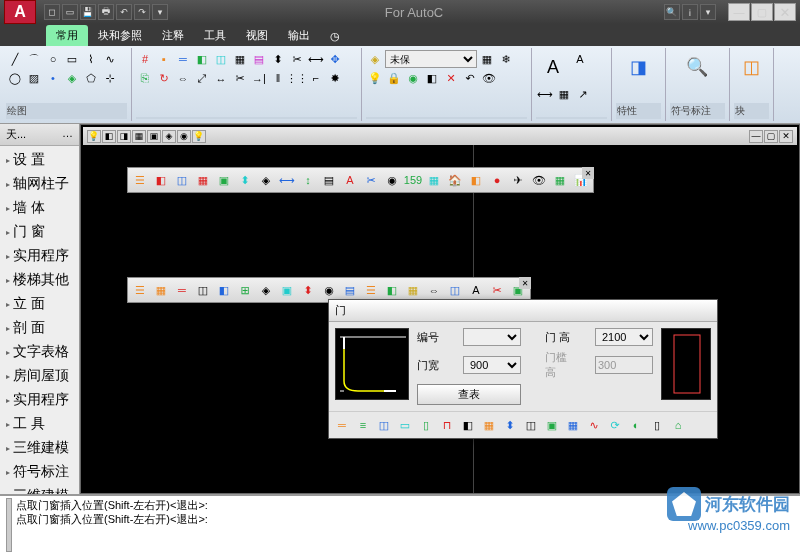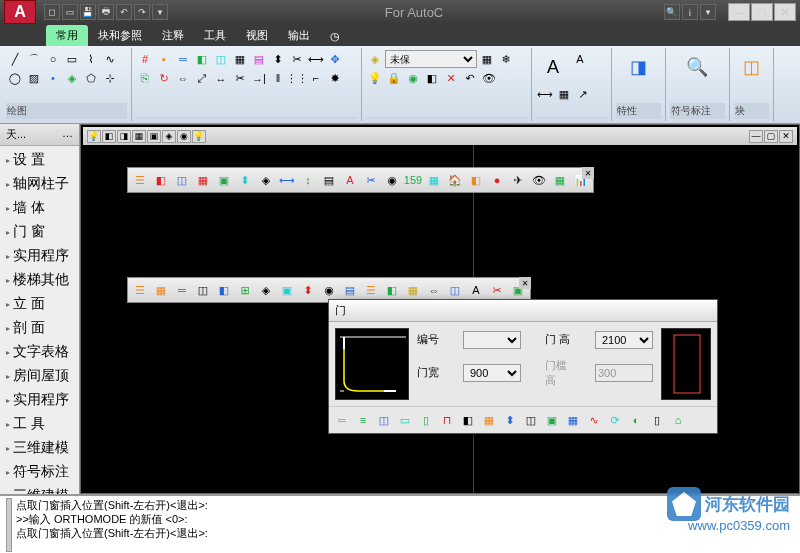--- a/index.html
+++ b/index.html
@@ -296,20 +296,21 @@
         </div>
         <div class="dlg-fields">
           <span>编号</span>
           <select><option></option></select>
           <span>门 高</span>
           <select><option>2100</option></select>
           <span>门宽</span>
           <select><option>900</option></select>
           <span class="dis">门槛高</span>
           <input class="dis" disabled="" value="300" style="">
+          <button class="dlg-btn" style="grid-column:1/3">查表</button>
           <span style="grid-column:3/5"></span>
         </div>
         <div class="dlg-preview2">
           <svg width="50" height="72">
               <rect x="12" y="6" width="26" height="58" stroke="#f44" fill="none"></rect>
             </svg>
         </div>
       </div>
       <div class="dlg-strip">
         <div class="ftb-btn i-ora">═</div>
@@ -331,21 +332,20 @@
         <div class="ftb-btn i-grn">⌂</div>
       </div>
     </div>
   </div>
 </div>
 
 <div class="cmdline">
   <div class="cmd-handle"></div>
   <div class="cmd-text">
     <div>点取门窗插入位置(Shift-左右开)&lt;退出&gt;:</div>
-    <div>&gt;&gt;输入 ORTHOMODE 的新值 &lt;0&gt;:</div>
     <div>点取门窗插入位置(Shift-左右开)&lt;退出&gt;:</div>
   </div>
 </div>
 
 <div class="watermark">
   <div class="wm-logo"></div>
   <div class="wm-text">河东软件园</div>
 </div>
 <div class="wm-url">www.pc0359.com</div>
 

